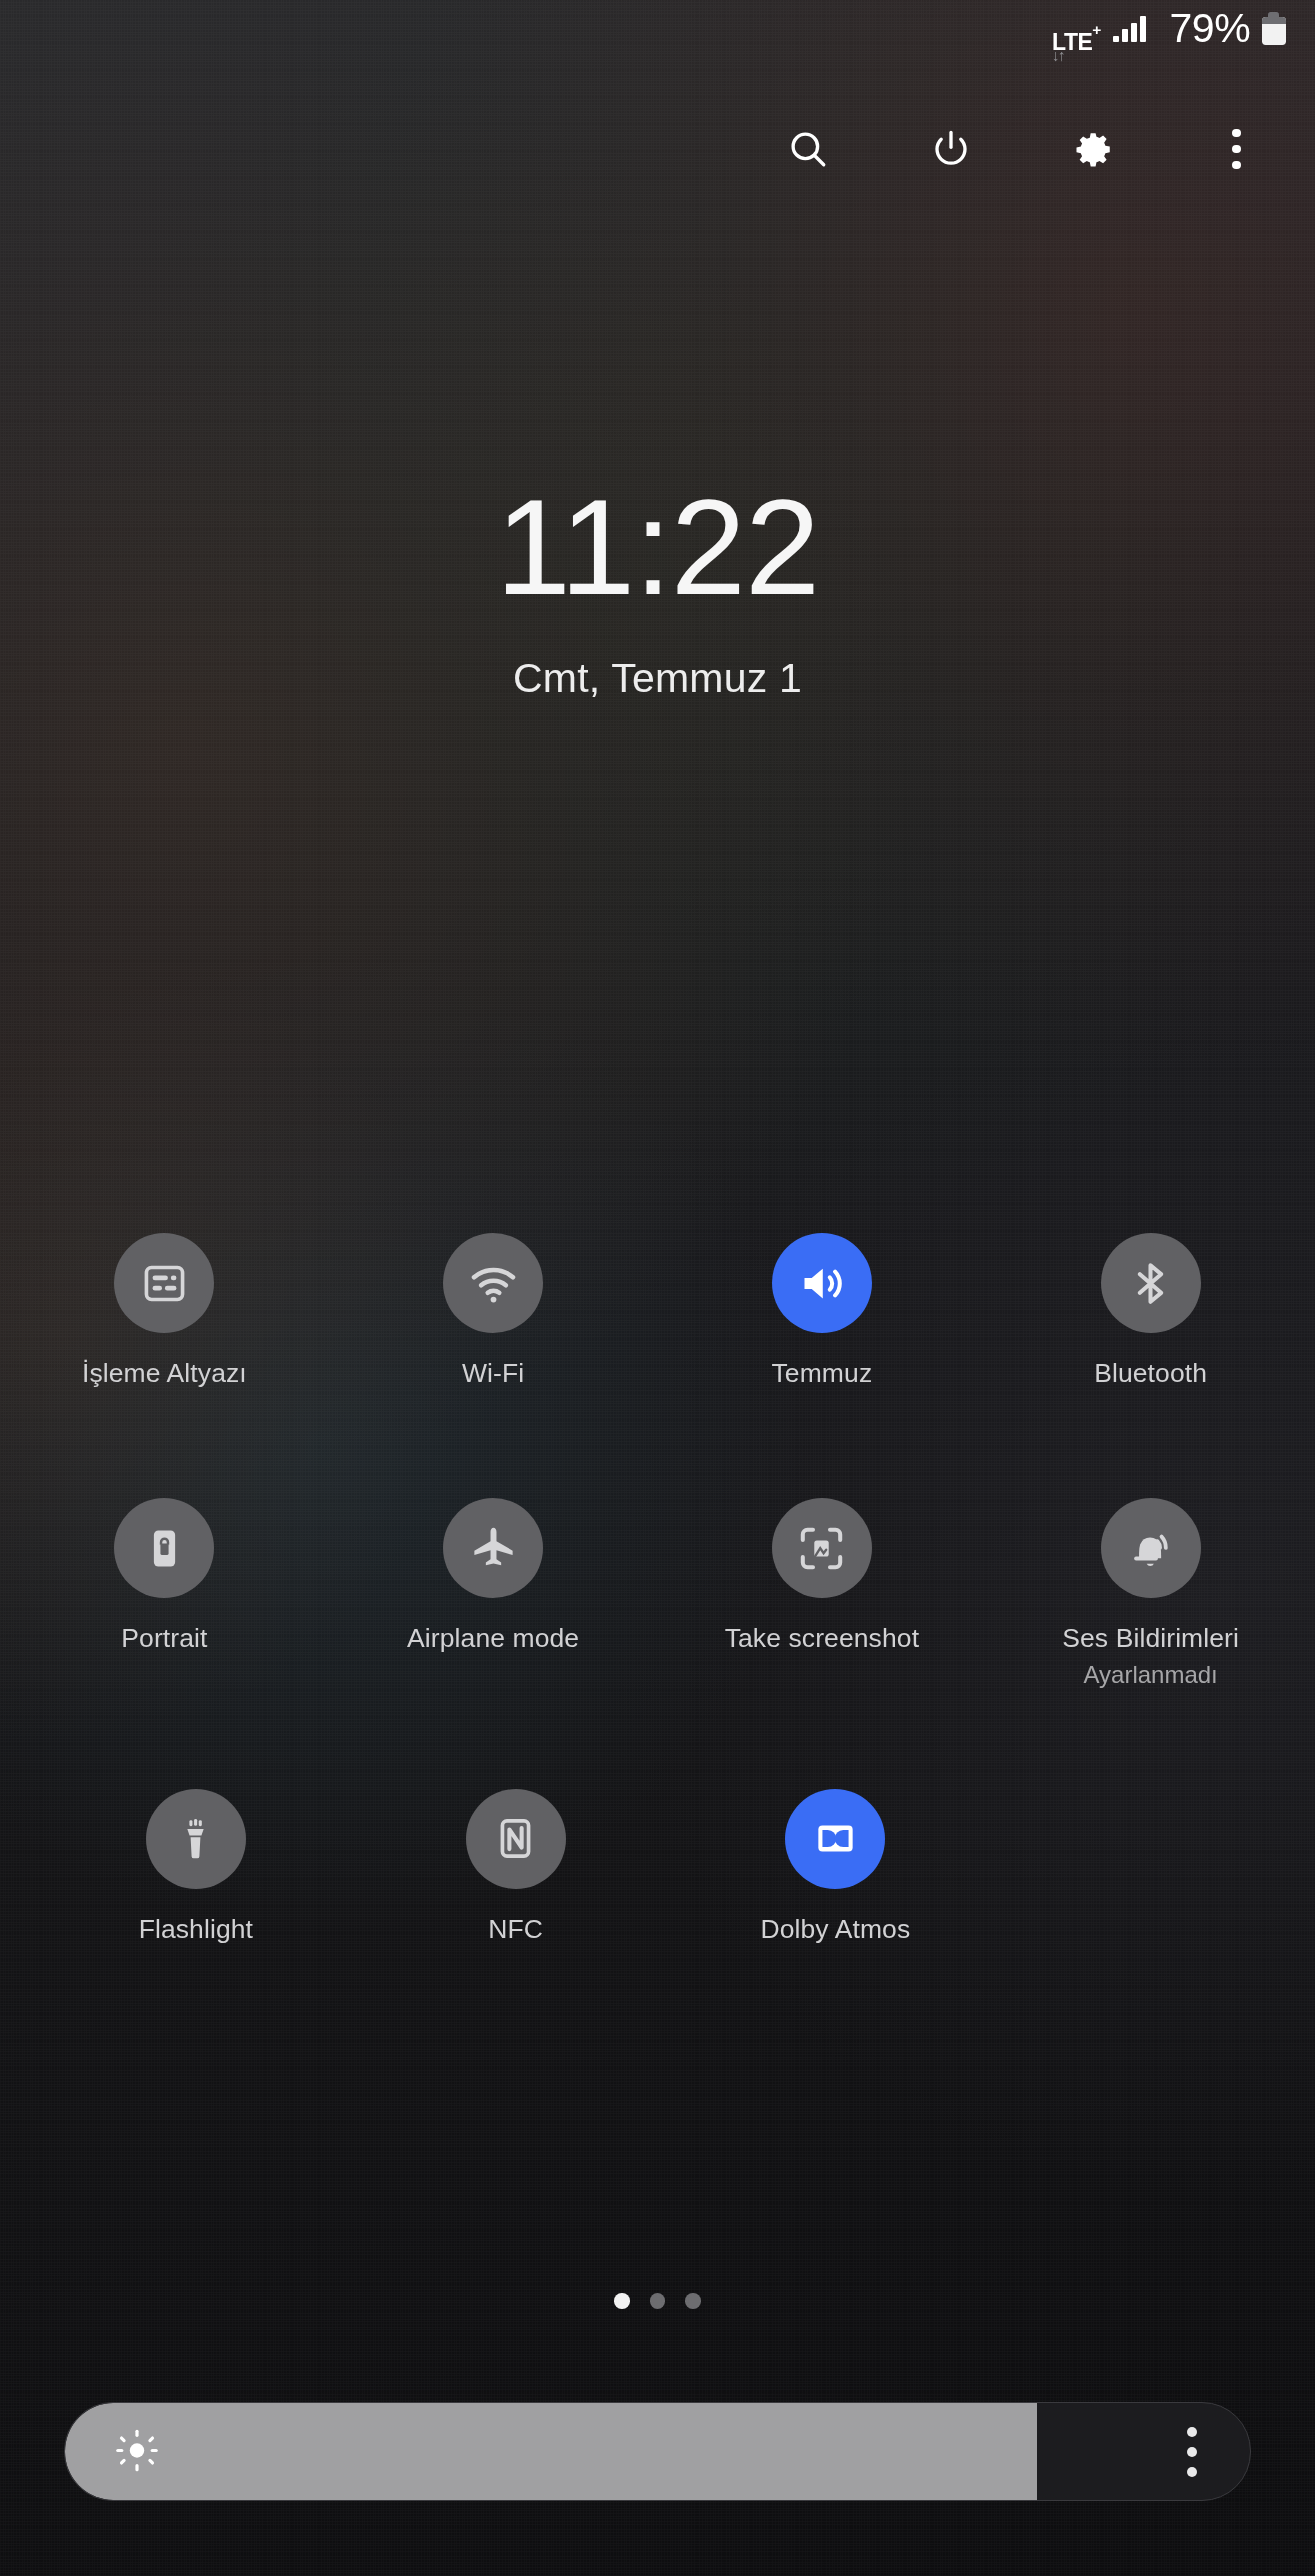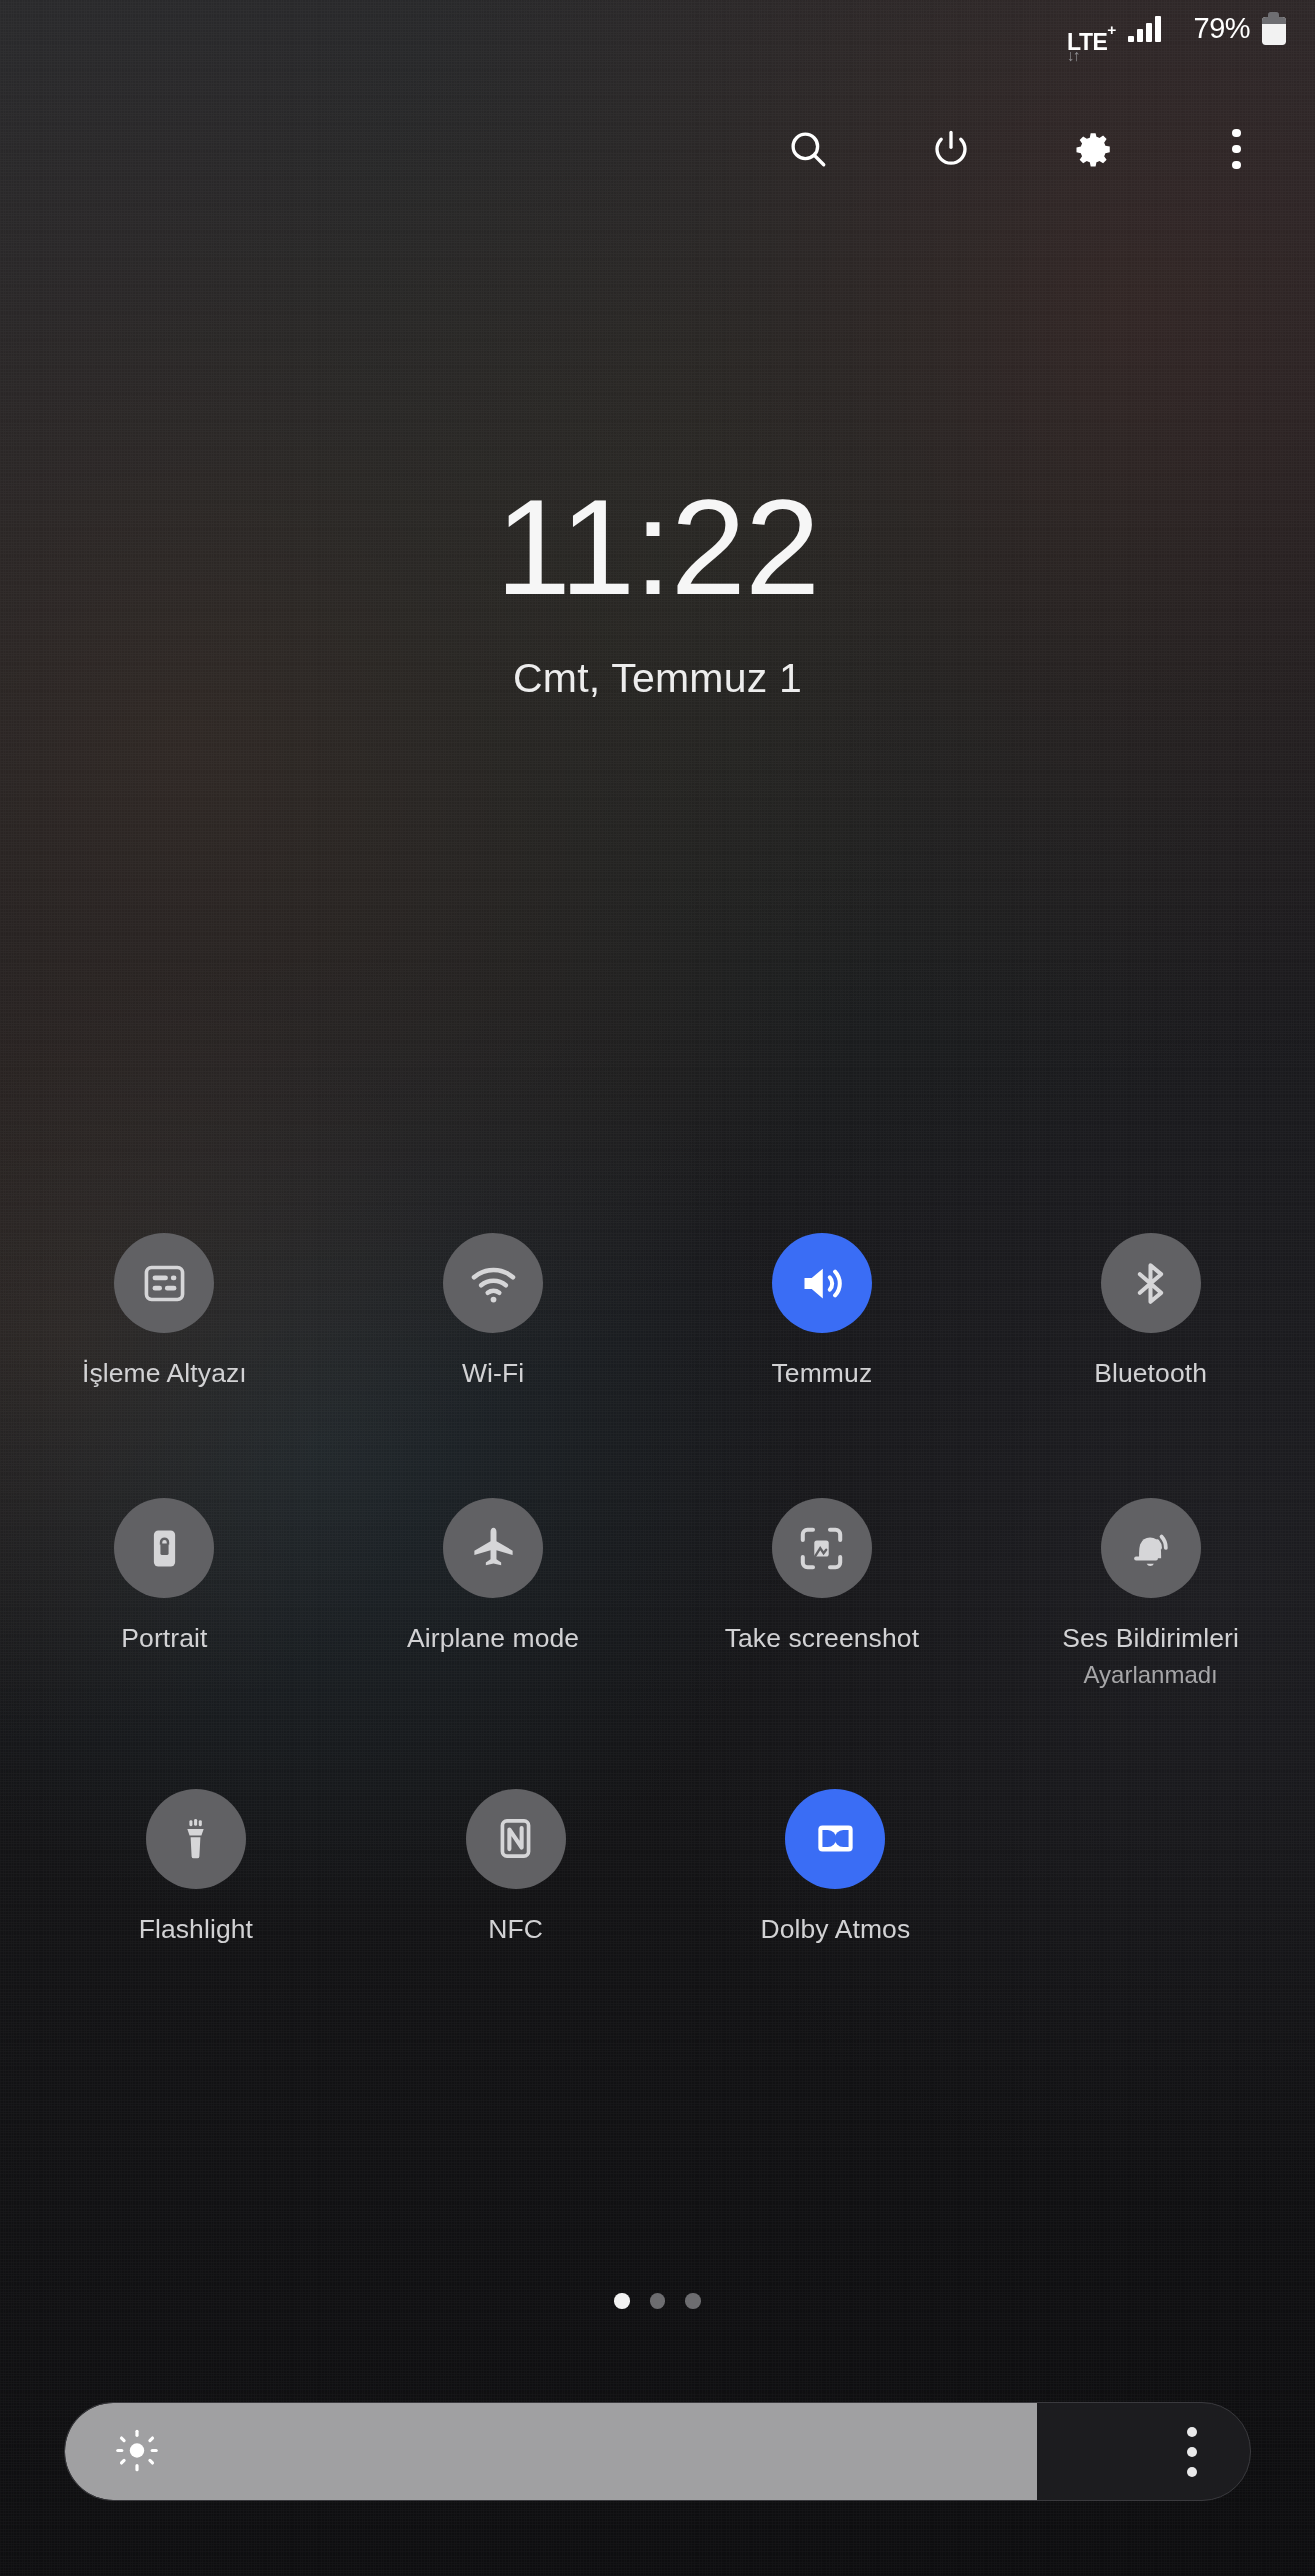--- a/index.html
+++ b/index.html
@@ -33,21 +33,21 @@
   .lte-wrap { display:flex; flex-direction:column; line-height:1; position:relative; top:17px;margin-left:44px; }
   .lte-text { font-size:23px; font-weight:bold; letter-spacing:-0.5px; color:#fff; }
   .lte-text sup { font-size:15.5px; position:relative; top:-5.5px; left:0px; }
   .lte-arrows { font-size:15.5px; color:#8e8e92; letter-spacing:-1.8px; margin-top:-5.5px; font-weight:bold; }
   .sig { display:flex; align-items:flex-end; gap:2.7px; height:27px; margin-left:3.7px; }
   .sig i { display:block; width:6.4px; background:#fff; border-radius:0.9px; }
   .sig i:nth-child(1){height:6.4px;}
   .sig i:nth-child(2){height:12.8px;}
   .sig i:nth-child(3){height:19px;}
   .sig i:nth-child(4){height:25.6px;}
-  .batt-pct { font-size:29px; font-weight:400; letter-spacing:-0.5px; margin-left:24px; }
+  .batt-pct { font-size:41px; font-weight:400; letter-spacing:-0.5px; margin-left:15px; }
   .batt { position:relative; width:24px; height:33px; margin-left:3.7px; }
   .batt .body { position:absolute; bottom:0; left:0; width:24px; height:28px; background:#f2f2f2; border-radius:3.7px; }
   .batt .cap { position:absolute; top:0; left:6.4px; width:11px; height:7.3px; background:#6e6e72; border-radius:2.7px 2.7px 0 0; }
   .batt .used { position:absolute; top:4.6px; left:0; width:24px; height:7.3px; background:#6e6e72; border-radius:3.7px 3.7px 0 0; }
 
   
   .header-icons { position:absolute; top:108px; left:0; right:0; height:82px;
     display:flex; align-items:center; justify-content:flex-end; padding-right:51px; gap:88px; }
   .hicon { width:55px; height:55px; display:flex; align-items:center; justify-content:center; cursor:pointer; }
   .hicon svg { display:block; }

